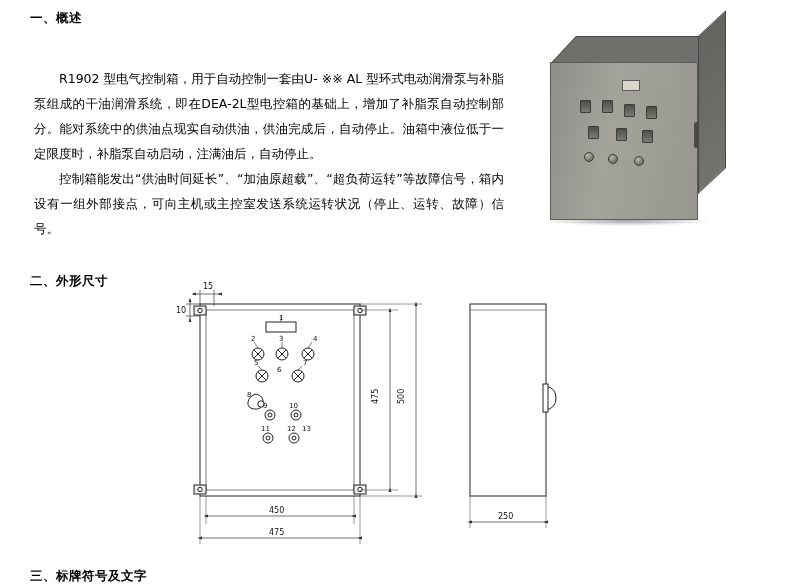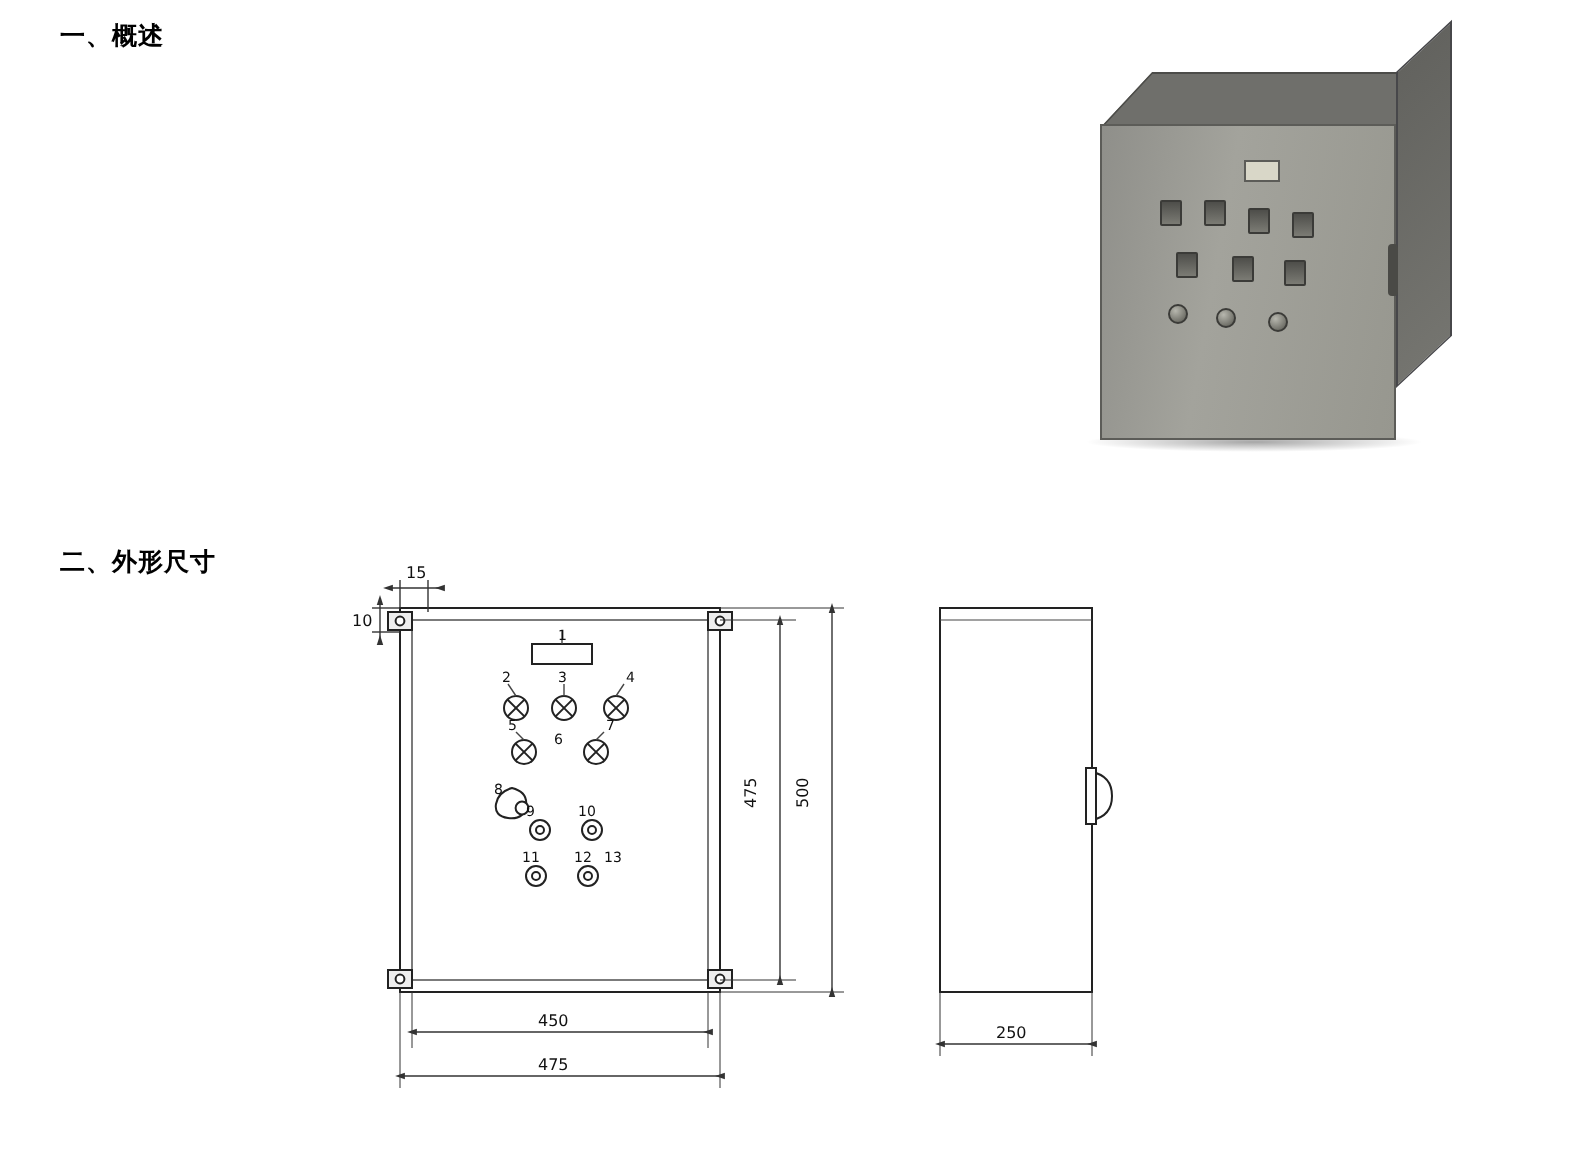--- a/index.html
+++ b/index.html
@@ -146,20 +146,24 @@
 
   
 </style>
 </head>
 <body>
 
 <div class="page">
 
   <div class="section-heading" id="h1">一、概述</div>
 
+  <div class="body-text">
+    <p>R1902 型电气控制箱，用于自动控制一套由U- ※※ AL 型环式电动润滑泵与补脂泵组成的干油润滑系统，即在DEA-2L型电控箱的基础上，增加了补脂泵自动控制部分。能对系统中的供油点现实自动供油，供油完成后，自动停止。油箱中液位低于一定限度时，补脂泵自动启动，注满油后，自动停止。</p>
+    <p>控制箱能发出“供油时间延长”、“加油原超载”、“超负荷运转”等故障信号，箱内设有一组外部接点，可向主机或主控室发送系统运转状况（停止、运转、故障）信号。</p>
+  </div>
 
   <div class="photo">
     <div class="cab-shadow"></div>
     <div class="cab-top"></div>
     <div class="cab-side"></div>
     <div class="cab-body"></div>
     <div class="cab-label"></div>
 
     <div class="cab-sw" style="left:56px; top:74px;"></div>
     <div class="cab-sw" style="left:78px; top:74px;"></div>
@@ -305,14 +309,15 @@
         <text x="97" y="115">8</text>
         <text x="113" y="126">9</text>
         <text x="139" y="126">10</text>
         <text x="111" y="149">11</text>
         <text x="137" y="149">12</text>
         <text x="152" y="149">13</text>
       </g>
     </svg>
   </div>
 
+  <div class="section-heading" id="h3">三、标牌符号及文字</div>
 
 </div>
 
 </body></html>

